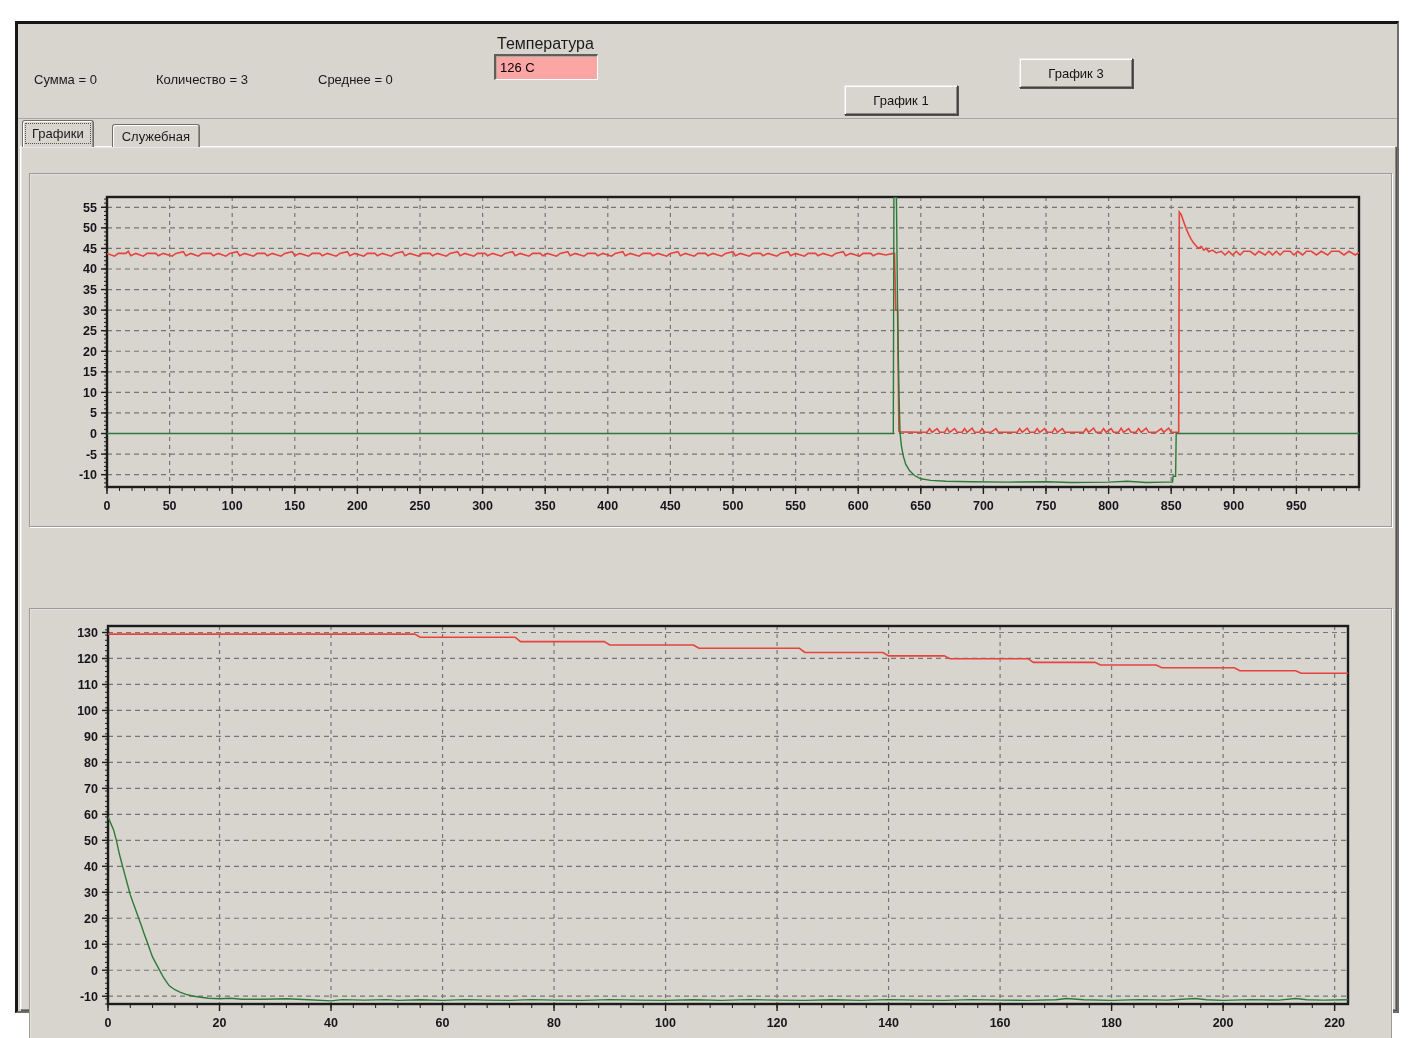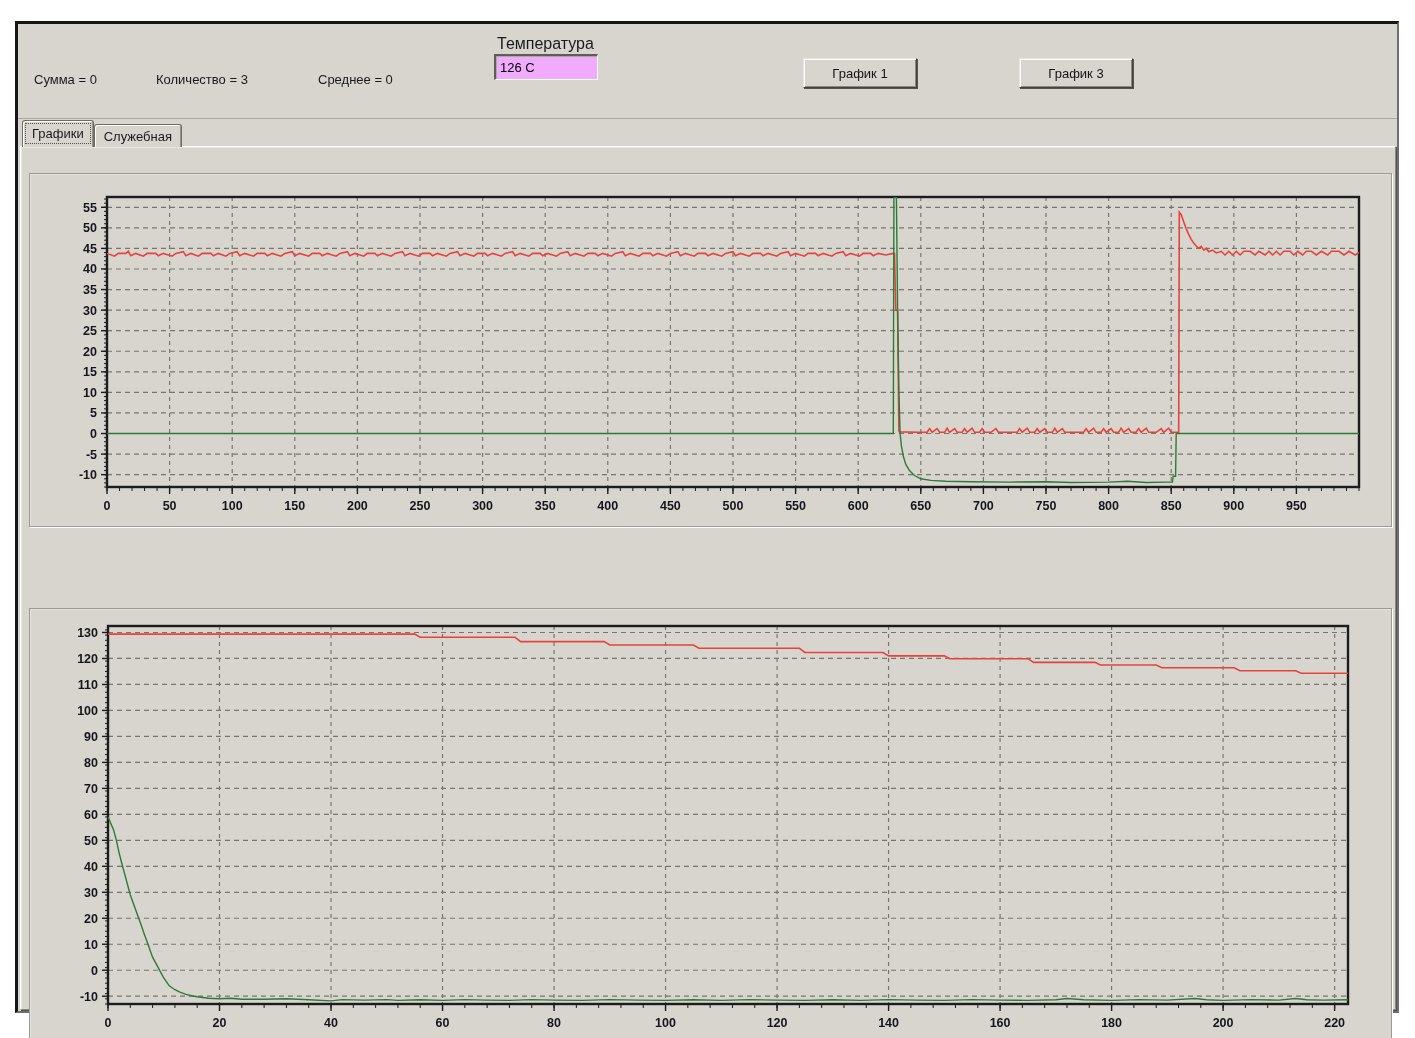--- a/index.html
+++ b/index.html
@@ -8,40 +8,40 @@
   .window { position:absolute; left:15px; top:21px; width:1384px; height:992px;
     background:#d8d5cf;
     border-top:3px solid #161616; border-left:3px solid #161616;
     border-right:2px solid #6e6e6e; border-bottom:2px solid #6e6e6e; }
   .toolbar { position:absolute; left:0; top:0; width:100%; height:95px;
     border-bottom:1px solid #a9a7a1; background:#d8d5cf; }
   .stat { position:absolute; top:48px; font-size:13px; white-space:nowrap; }
   .stat.sum { left:16px; } .stat.count { left:138px; } .stat.avg { left:300px; }
   .temp-label { position:absolute; left:479px; top:11px; font-size:16px; }
   .temp-input { position:absolute; left:476px; top:30px; width:104px; height:26px;
-    background:#f0abfc; font-family:"Liberation Sans",sans-serif; font-size:13px;
+    background:#fca5a5; font-family:"Liberation Sans",sans-serif; font-size:13px;
     padding:2px 4px;
     border:1px solid #e9e7e2;
     border-top:2px solid #5f5d56; border-left:2px solid #5f5d56;
     border-right:1px solid #fdfdfd; border-bottom:1px solid #fdfdfd;
     box-shadow: inset 1px 1px 0 #aaa8a1; }
   .btn { position:absolute; top:34px; width:114px; height:30px;
     background:#d8d5cf; font-family:"Liberation Sans",sans-serif; font-size:13px;
     color:#141414; text-align:center;
     border:1px solid #44423d; border-top:1px solid #e8e6e1; border-left:1px solid #e8e6e1;
     box-shadow: inset 1px 1px 0 #ffffff, inset -1px -1px 0 #8a887f, 1px 1px 0 #55534e;
     cursor:default; }
-  .btn.g1 { left:785px; } .btn.g2 { left:1001px; }
+  .btn.g1 { left:826px;margin-top:27px; } .btn.g2 { left:1001px; }
   .tabstrip { position:absolute; left:4px; top:96px; height:27px; z-index:3;
     display:flex; align-items:flex-end; }
   .tab { position:relative; background:#d8d5cf; font-size:13px; white-space:nowrap;
     border:1px solid #6f6d66; border-bottom:none;
     border-top-left-radius:3px; border-top-right-radius:3px;
     box-shadow: inset 1px 1px 0 #ffffff, inset -1px 0 0 #94928a;
-    padding:4px 9px 4px 9px; height:23px; margin-right:0; cursor:default; }
+    padding:4px 9px 4px 9px; height:23px; margin-right:18px; cursor:default; }
   .tab.active { height:27px; padding-top:5px; z-index:4;
     outline:1px dotted #55534e; outline-offset:-4px; }
   .tabpage { position:absolute; left:2px; top:122px; width:1376px; height:864px;
     background:#d8d5cf; z-index:2;
     border-top:1px solid #ffffff; border-left:1px solid #ffffff;
     border-right:1px solid #8a887f; border-bottom:1px solid #8a887f;
     box-shadow: inset 1px 1px 0 #e9e7e2, 1px 1px 0 #55534e; }
   .chart-panel { position:absolute; left:8px; width:1363px; background:#d8d5cf;
     border:1px solid #9c9a93; box-shadow:1px 1px 0 #ffffff, inset 1px 1px 0 #e4e2dc; }
   .chart-panel.p1 { top:6px; height:354px;margin-top:20px; }

